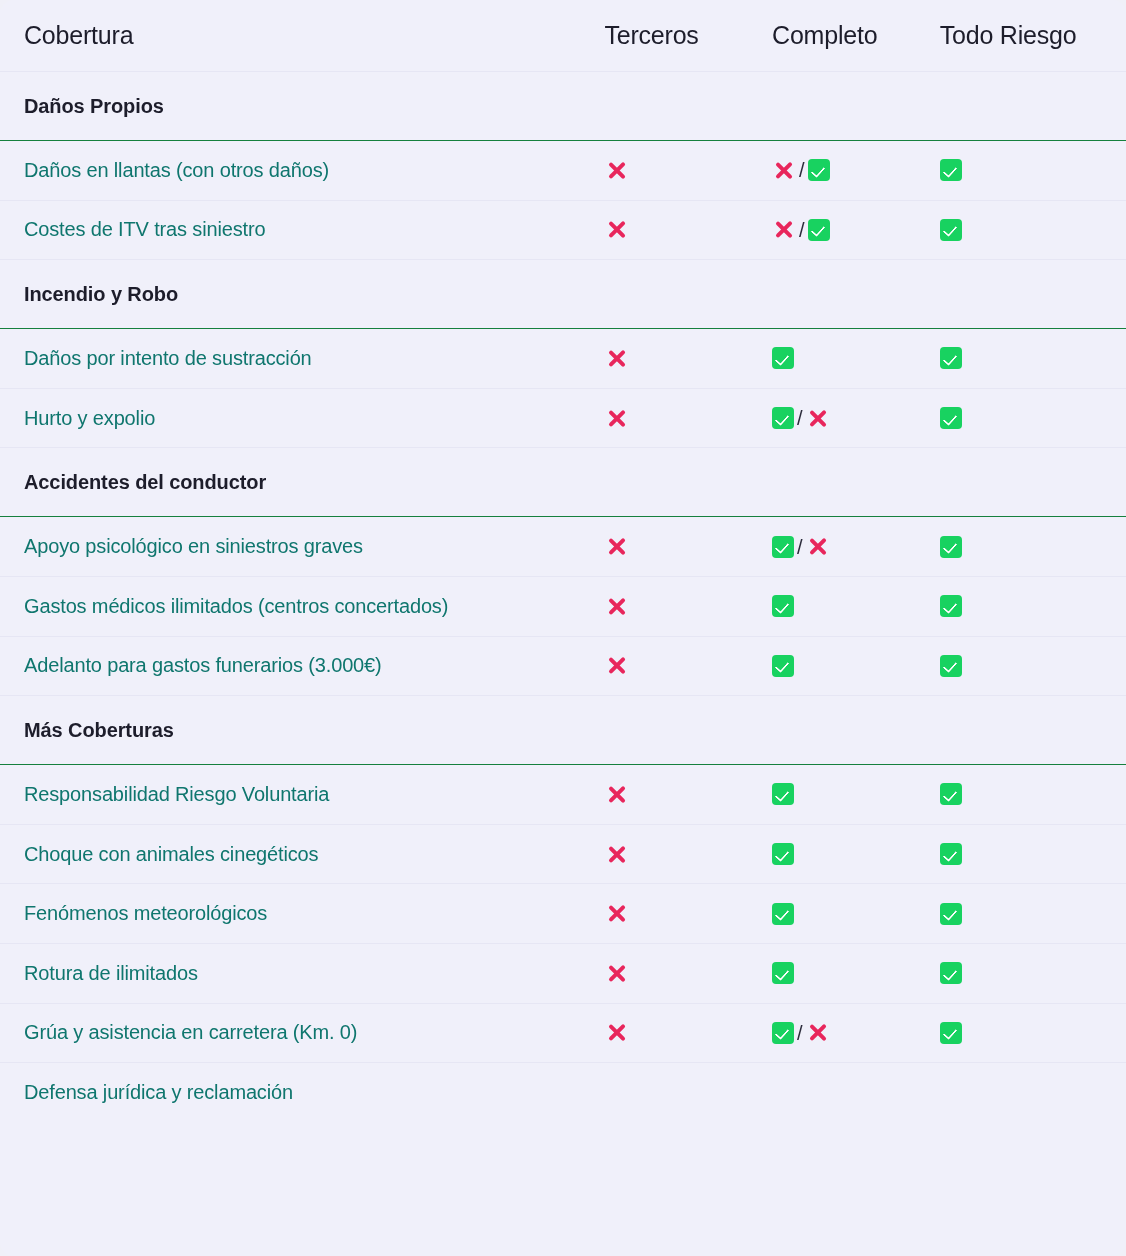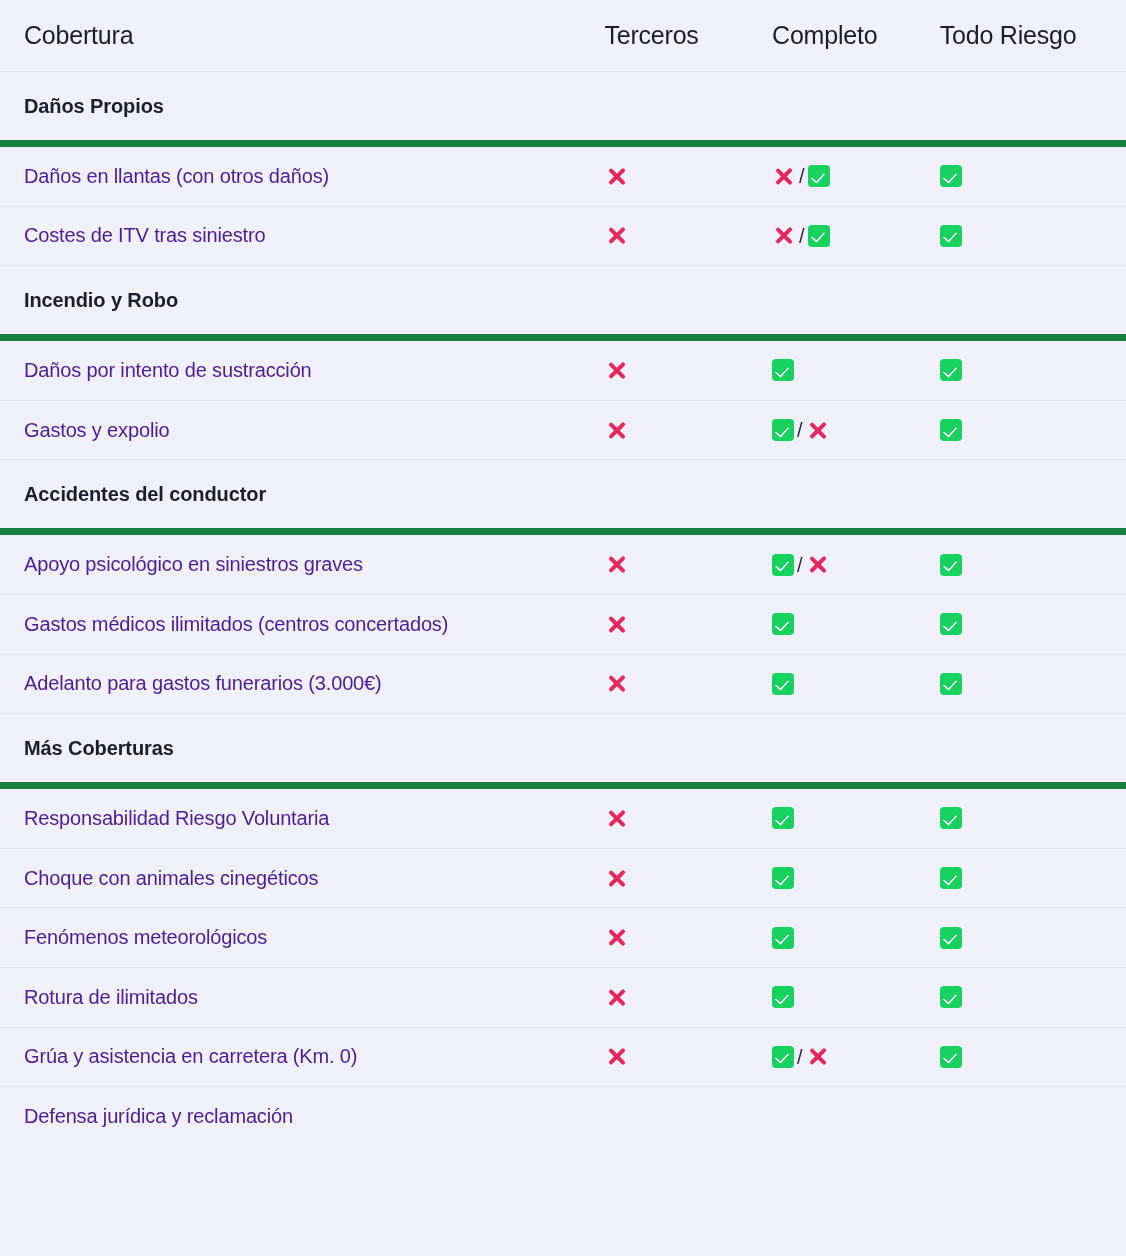--- a/index.html
+++ b/index.html
@@ -48,21 +48,21 @@
     background: #f0f0fa;
     border-bottom: 1px solid #e6e6f4;
   }
   thead th.th-coverage { padding-left: 24px; }
   thead th.th-plan     { padding-left: 0px; }
 
   tbody tr.row-section td {
     height: 68px;
     vertical-align: middle;
     background: #f0f0fa;
-    border-bottom: 7px solid #15803d;
+    border-bottom: 1px solid #15803d;
     padding: 0;
   }
   tbody tr.row-section td.cell-label {
     padding-left: 24px;
     font-size: 20px;
     font-weight: 700;
     color: #1d1d2b;
     letter-spacing: -0.1px;
   }
 
@@ -70,21 +70,21 @@
     height: 58.6px;
     vertical-align: middle;
     background: #f0f0fa;
     border-bottom: 1px solid #e6e6f4;
     padding: 0;
   }
   tbody tr.row-item td.cell-label {
     padding-left: 24px;
     font-size: 20px;
     font-weight: 400;
-    color: #4c1d95;
+    color: #0f766e;
     letter-spacing: -0.15px;
     white-space: nowrap;
   }
 
   tbody tr:last-child td { border-bottom: none; }
 
   td.cell-plan {
     padding: 0;
     text-align: left;
   }
@@ -234,21 +234,21 @@
               <span class="ico-check"></span>
             </span>
           </td>
           <td class="cell-plan">
             <span class="marks">
               <span class="ico-check"></span>
             </span>
           </td>
         </tr>
         <tr class="row-item">
-          <td class="cell-label">Gastos y expolio</td>
+          <td class="cell-label">Hurto y expolio</td>
           <td class="cell-plan">
             <span class="marks">
               <span class="ico-cross"></span>
             </span>
           </td>
           <td class="cell-plan">
             <span class="marks">
               <span class="ico-check"></span>
               <span class="slash">/</span>
               <span class="ico-cross"></span>

